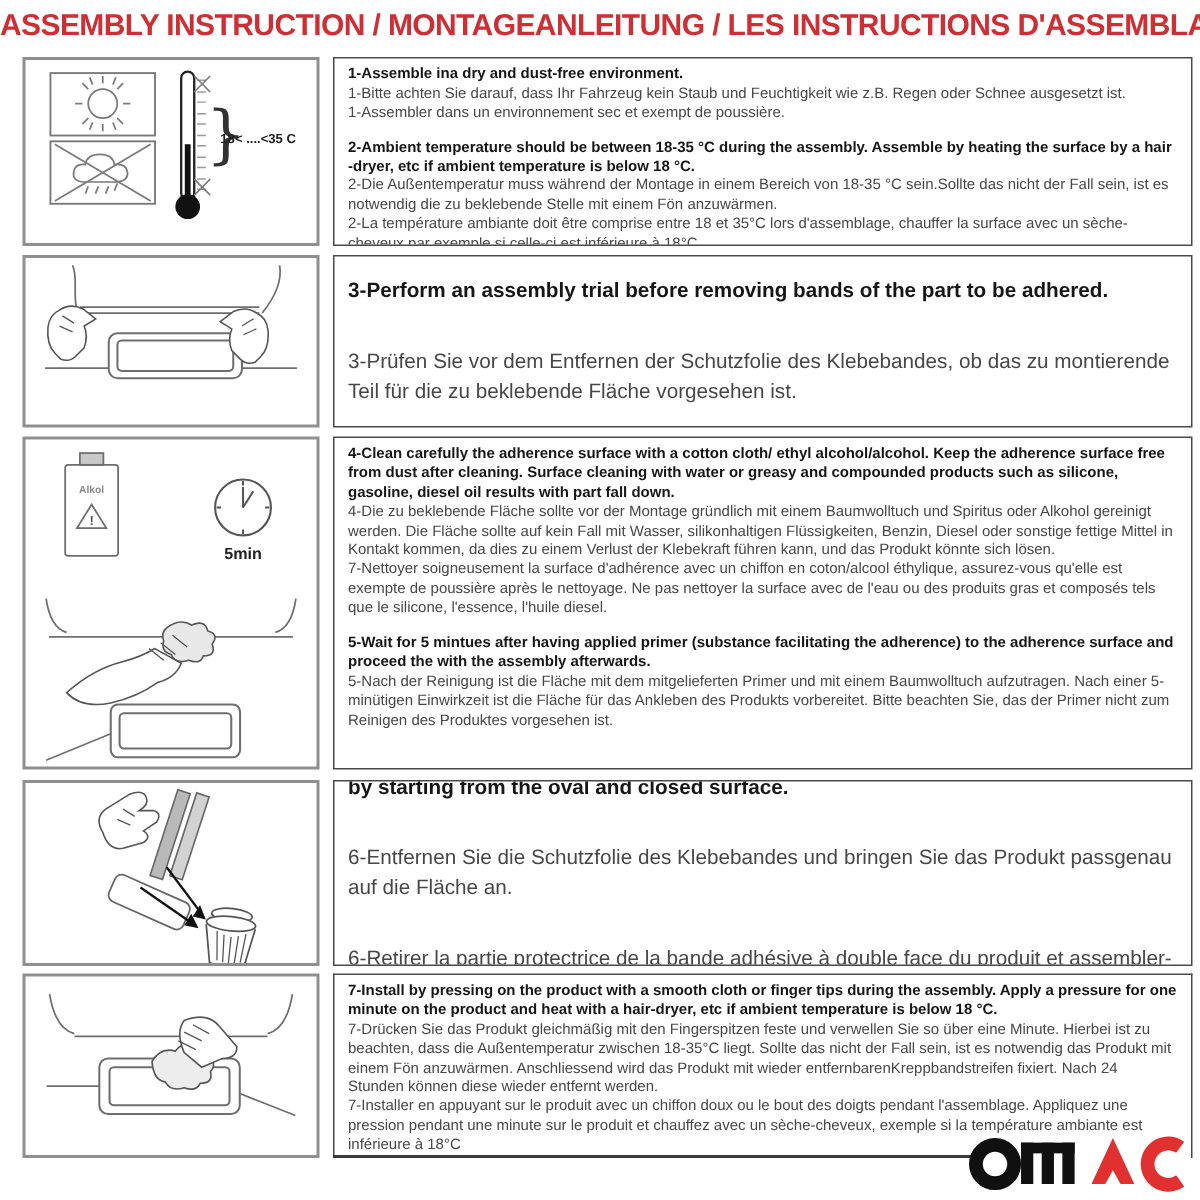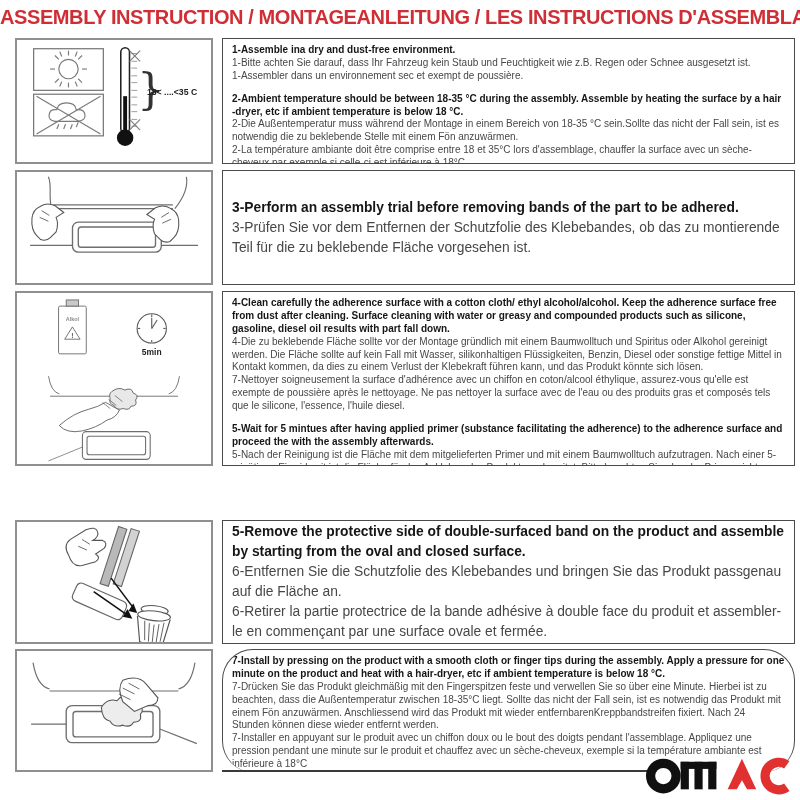--- a/index.html
+++ b/index.html
@@ -8,34 +8,34 @@
   .page { position:absolute; inset:0; }
 
   .header-title { position:absolute; top:6px; left:0; width:800px; text-align:center;
     font-size:20px; font-weight:bold; letter-spacing:-0.4px; color:#d02e35; white-space:nowrap; }
 
   .cell { position:absolute; box-sizing:border-box; background:#fff; }
   .ill  { border:2px solid #8f8f8f; }
   .ill svg { width:100%; height:100%; display:block; }
   .txt  { border:1.5px solid #4a4a4a; padding:5px 9px; overflow:hidden; color:#474747; }
   .txt.small { font-size:10px; line-height:1.29; }
-  .txt.large { font-size:13.8px; line-height:1.45; display:flex; flex-direction:column; justify-content:center; }
+  .txt.large { font-size:13.8px; line-height:1.45; display:flex; flex-direction:column; justify-content:center;gap:27px; }
   p.para { margin:0; }
   p.para.bold { font-weight:bold; color:#161616; }
   p.para.gap  { margin-top:10px; }
 
   
   .r1 { top:38px;  height:126px; }
   .r2 { top:170px; height:115px; }
-  .r3 { top:291px; height:175px; }
+  .r3 { top:291px; height:222px; }
   .r4 { top:520px; height:124px; }
   .r5 { top:649px; height:123px; }
   .ill { left:15px;  width:198px; }
   .txt { left:222px; width:573px; }
-  .r5.txt { border-bottom:none;border-radius:31px; }
+  .r5.txt { border-bottom:none; }
 
   .footer-divider { position:absolute; left:222px; top:770px; width:426px; height:2px; background:#3a3a3a; }
   .logo { position:absolute; left:646px; top:750px; width:150px; height:46px; }
   .logo svg { width:100%; height:100%; display:block; }
 </style>
 </head>
 <body>
 
 <div class="page">
 

